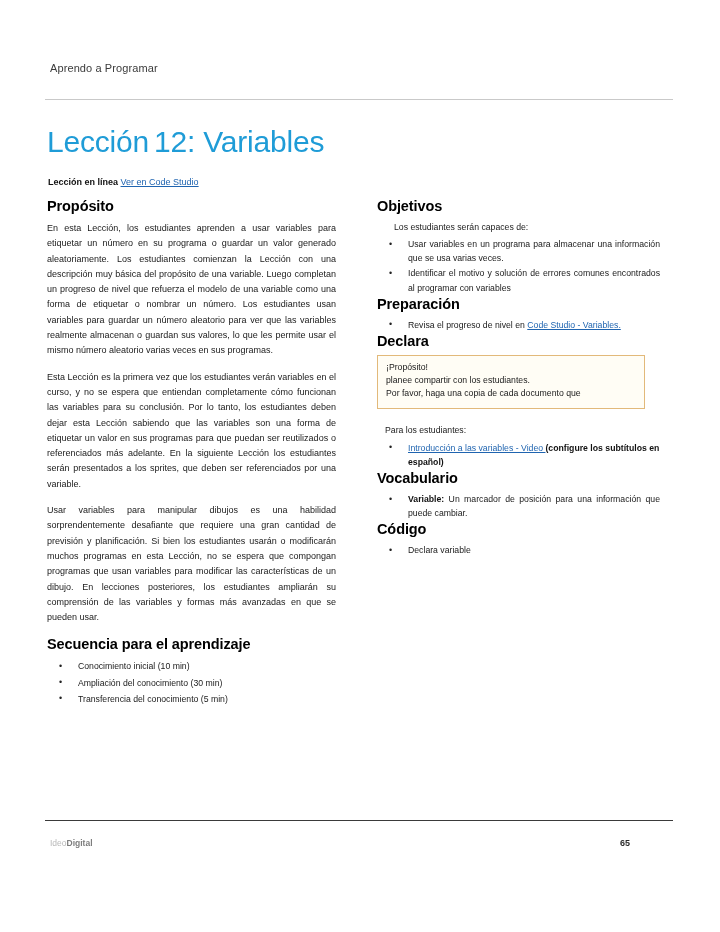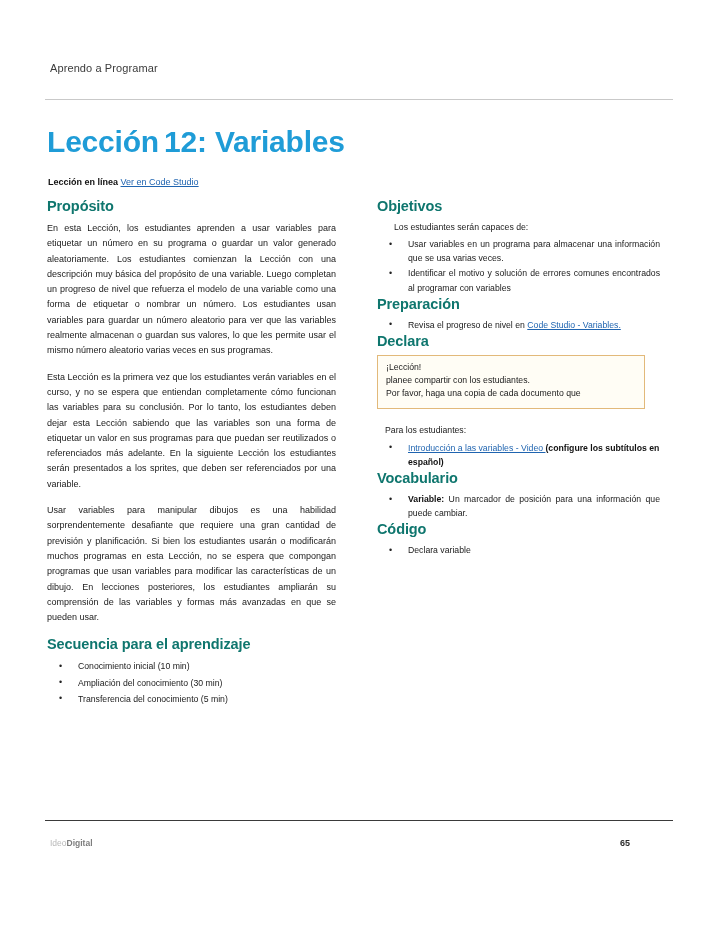--- a/index.html
+++ b/index.html
@@ -38,21 +38,21 @@
     height: 1px;
     background: #c9c9c9;
   }
 
   
   .doc-title {
     position: absolute;
     left: 47px;
     top: 125px;
     font-size: 30px;
-    font-weight: bold;
+    font-weight: normal;
     color: #1f9cd7;
     letter-spacing: -0.2px;
     white-space: nowrap;
   }
   .doc-title .num { margin-left: 5px; }
 
   .online-line {
     position: absolute;
     left: 48px;
     top: 177px;
@@ -75,21 +75,21 @@
   .col-right {
     position: absolute;
     left: 377px;
     top: 198px;
     width: 283px;
   }
 
   h2.sec {
     font-size: 14.5px;
     font-weight: bold;
-    color: #0f766e;
+    color: #000000;
     margin: 0 0 7px 0;
     letter-spacing: -0.1px;
   }
   .col-right h2.sec { margin-bottom: 6px; }
   .sec-sp { margin-top: 14px; }
 
   p.body {
     font-size: 9px;
     line-height: 15.3px;
     text-align: justify;
@@ -222,21 +222,21 @@
       <li>Identificar el motivo y solución de errores comunes encontrados al programar con variables</li>
     </ul>
 
     <h2 class="sec sec-sp">Preparación</h2>
     <ul class="bul">
       <li><span>Revisa el progreso de nivel en </span><a class="lnk" href="#">Code Studio - Variables.</a></li>
     </ul>
 
     <h2 class="sec sec-sp">Declara</h2>
     <div class="callout">
-      <div class="ln">¡Lección!</div>
+      <div class="ln">¡Propósito!</div>
       <div class="ln">planee compartir con los estudiantes.</div>
       <div class="ln">Por favor, haga una copia de cada documento que</div>
     </div>
 
     <div class="sub-intro">Para los estudiantes:</div>
     <ul class="bul">
       <li><a class="lnk" href="#">Introducción a las variables - Video </a><span class="bold">(configure los subtítulos en español)</span></li>
     </ul>
 
     <h2 class="sec sec-sp">Vocabulario</h2>

